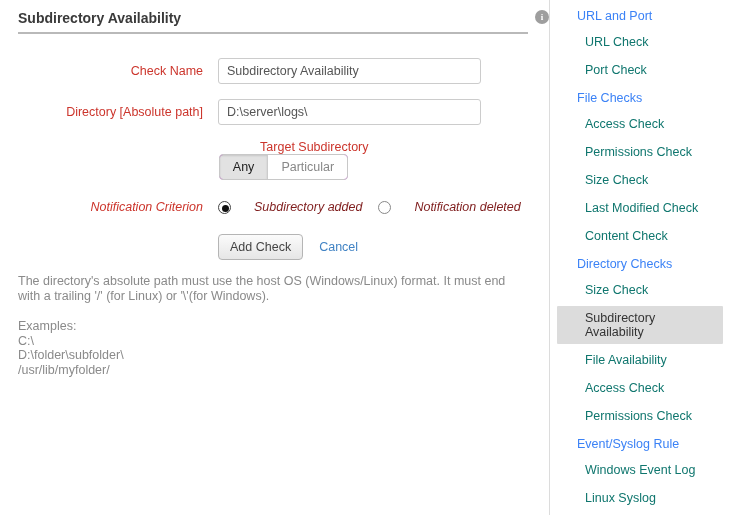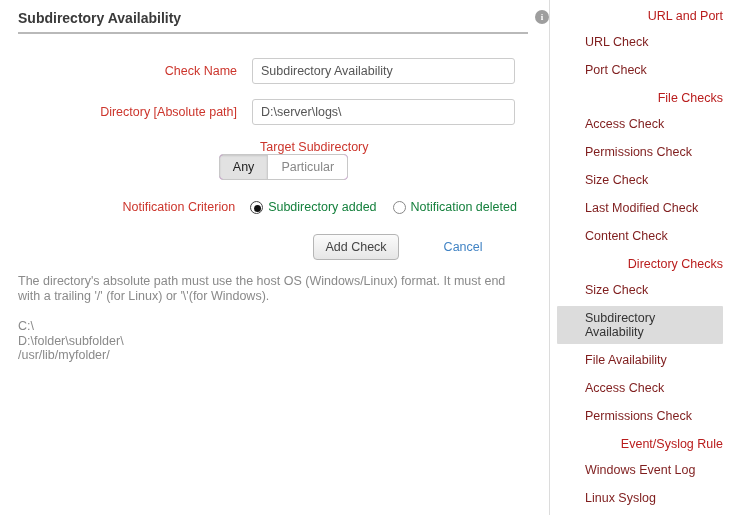--- a/index.html
+++ b/index.html
@@ -11,56 +11,56 @@
   .main { width:550px; padding:10px 0 0 18px; }
   .form-header { display:flex; align-items:flex-end; }
   .title-wrap { width:510px; border-bottom:2px solid #b9b9b9; padding-bottom:6px; }
   .page-title { font-size:14px; font-weight:bold; color:#3a3a3a; }
   .info-icon { width:14px; height:14px; border-radius:50%; background:#9e9e9e; color:#fff;
     font-size:9px; font-weight:bold; font-family:"Liberation Serif",serif;
     display:inline-flex; align-items:center; justify-content:center;
     margin-left:7px; margin-bottom:10px; cursor:pointer; flex:none; }
 
   .form-body { margin-top:24px; }
-  .form-row { display:flex; align-items:center; margin-bottom:15px;justify-content:center; }
+  .form-row { display:flex; align-items:center; margin-bottom:15px; }
   .lbl { width:185px; flex:none; text-align:right; color:#cc352c; margin-right:15px; }
   .txt { width:263px; height:26px; border:1px solid #ccc; border-radius:3px;
     padding:0 8px; font-family:inherit; font-size:12.5px; color:#555; outline:none; }
 
   .row-toggle { margin-bottom:20px;flex-direction:column; }
   .segmented { display:inline-flex; border:1px solid #c8c8c8; border-radius:4px;
     overflow:hidden; background:#a21caf; height:26px; }
   .seg { border:none; background:#fff; color:#888; font-family:inherit; font-size:12.5px;
     padding:0 13px; cursor:pointer; }
   .seg.selected { background:#e2e2e2; color:#222; border-right:1px solid #ccc;
     box-shadow:inset 0 1px 2px rgba(0,0,0,.12); }
 
-  .row-radio { margin-bottom:20px; }
+  .row-radio { margin-bottom:20px;font-style:italic; }
   .radio-group { display:flex; align-items:center; gap:16px; }
-  .radio-option { display:inline-flex; align-items:center; gap:5px; cursor:pointer; color:#15803d; }
+  .radio-option { display:inline-flex; align-items:center; gap:23px; cursor:pointer; color:#7f1d1d; }
   .radio { width:13px; height:13px; border-radius:50%; border:1px solid #888; background:#fff;
     display:inline-block; position:relative; flex:none; }
   .radio.checked { border-color:#444; }
   .radio.checked::after { content:""; position:absolute; left:3px; top:3px; width:7px; height:7px;
     border-radius:50%; background:#111; }
 
-  .row-buttons { margin-bottom:14px;gap:29px; }
+  .row-buttons { margin-bottom:14px; }
   .btn { background:linear-gradient(#fbfbfb,#e6e6e6); border:1px solid #b5b5b5; border-radius:4px;
     padding:5px 11px; font-family:inherit; font-size:12.5px; color:#444; cursor:pointer; }
   .cancel { color:#4183c4; text-decoration:none; margin-left:16px; cursor:pointer; }
 
   .help { color:#8a8a8a; max-width:505px; line-height:14.5px; margin-top:6px; }
   .examples { color:#8a8a8a; line-height:14.5px; margin-top:16px; }
 
   
   .sidebar { width:200px; border-left:1px solid #dcdcdc; height:515px;
     padding:4px 16px 0 7px; }
   .section { margin-bottom:4px; }
-  .sec-header { color:#b91c1c; padding:5px 0 5px 20px; margin-bottom:2px;text-align:right; }
-  .nav-item { color:#7f1d1d; padding:5px 8px 5px 28px; margin-bottom:4px; cursor:pointer;
+  .sec-header { color:#3b82f6; padding:5px 0 5px 20px; margin-bottom:2px; }
+  .nav-item { color:#0f766e; padding:5px 8px 5px 28px; margin-bottom:4px; cursor:pointer;
     border-radius:1px; }
   .nav-item.selected { background:#dcdcdc; color:#333; }
 </style>
 </head>
 <body>
 
 <div class="page">
 
   <div class="main">
     <div class="form-header">
@@ -106,20 +106,21 @@
 
       <div class="form-row row-buttons">
         <span class="lbl"></span>
         <button class="btn">Add Check</button>
         <a class="cancel">Cancel</a>
       </div>
 
       <p class="help">The directory's absolute path must use the host OS (Windows/Linux) format. It must end with a trailing '/' (for Linux) or '\'(for Windows).</p>
 
       <div class="examples">
+        <div>Examples:</div>
         <div>C:\</div>
         <div>D:\folder\subfolder\</div>
         <div>/usr/lib/myfolder/</div>
       </div>
 
     </div>
   </div>
 
   <div class="sidebar">
 

